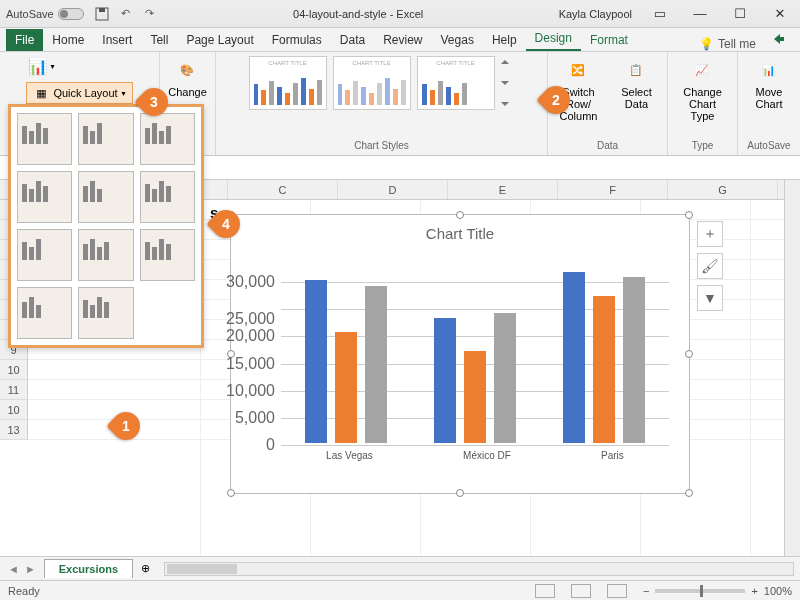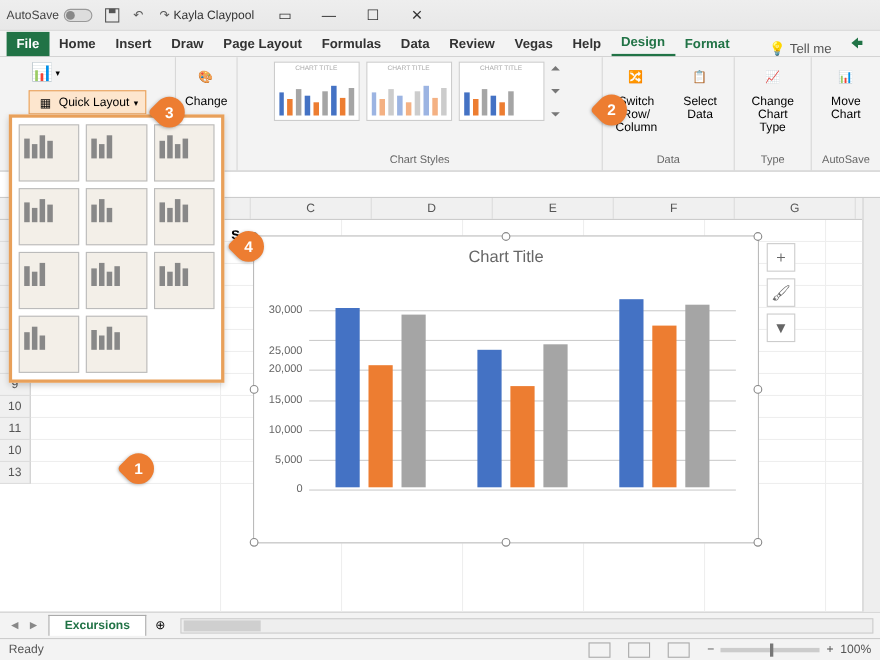--- a/index.html
+++ b/index.html
@@ -12,21 +12,21 @@
   .titlebar .toggle::after{content:"";position:absolute;left:1px;top:1px;width:8px;height:8px;border-radius:50%;background:#888;}
   .titlebar .qat { display:flex; gap:8px; margin-left:10px;}
   .qat-icon{ width:16px; height:16px; display:flex; align-items:center; justify-content:center; color:#555;}
   .titlebar .title { flex:1; text-align:center; color:#333;}
   .titlebar .user{ margin-right:8px; color:#333;}
   .titlebar .winbtns{ display:flex;}
   .winbtn{ width:40px; height:28px; display:flex; align-items:center; justify-content:center; color:#333; font-size:13px;}
 
   
   .ribtabs{ height:24px; background:#f3f3f3; display:flex; align-items:flex-end; padding:0 6px; font-size:12px; border-bottom:1px solid #d0d0d0;}
-  .ribtab{ padding:4px 9px; color:#333; cursor:default;font-weight:bold;}
+  .ribtab{ padding:4px 9px; color:#333; cursor:default;}
   .ribtab.file{ background:#217346; color:#fff;}
   .ribtab.active{ color:#217346; border-bottom:2px solid #217346;}
   .ribtab.green{ color:#217346;}
   .ribtabs .spacer{ flex:1;}
   .tellme{ display:flex; align-items:center; gap:4px; padding:0 8px; font-size:12px; color:#555;}
 
   
   .ribbon{ height:104px; background:#f3f3f3; border-bottom:1px solid #c8c8c8; display:flex; position:relative;}
   .group{ display:flex; flex-direction:column; align-items:center; justify-content:space-between; padding:4px 6px; border-right:1px solid #d8d8d8;}
   .group-body{ display:flex; gap:6px; align-items:flex-start; flex:1;}
@@ -74,21 +74,21 @@
   .chartbox .handle{ position:absolute; width:8px; height:8px; background:#fff; border:1px solid #888; border-radius:50%;}
   .h-tl{top:-4px;left:-4px}.h-tr{top:-4px;right:-4px}.h-bl{bottom:-4px;left:-4px}.h-br{bottom:-4px;right:-4px}
   .h-t{top:-4px;left:50%;margin-left:-4px}.h-b{bottom:-4px;left:50%;margin-left:-4px}
   .h-l{left:-4px;top:50%;margin-top:-4px}.h-r{right:-4px;top:50%;margin-top:-4px}
   .chart-btns{ position:absolute; right:-34px; top:6px; display:flex; flex-direction:column; gap:6px;}
   .chart-btn{ width:26px; height:26px; border:1px solid #ccc; background:#fff; display:flex; align-items:center; justify-content:center; color:#666; font-size:14px;}
 
   .chart-title{ text-align:center; font-size:15px; color:#666; padding-top:10px;}
   .plot{ position:absolute; left:50px; right:20px; top:40px; bottom:50px;}
   .axis-line{ position:absolute; left:0; right:0; border-top:1px solid #ccc;}
-  .ylab{ position:absolute; right:100%; margin-right:6px; font-size:10px; color:#666; transform:translateY(-50%);text-align:right;}
+  .ylab{ position:absolute; right:100%; margin-right:6px; font-size:16px; color:#666; transform:translateY(-50%);text-align:right;}
   .bars{ position:absolute; left:0; right:0; bottom:0; top:0; display:flex; justify-content:space-around;}
   .cat{ display:flex; gap:8px; align-items:flex-end;}
   .bar{ width:22px;}
   .b1{ background:#4472c4;} .b2{ background:#ed7d31;} .b3{ background:#a5a5a5;}
   .catlabels{ position:absolute; left:50px; right:20px; bottom:32px; display:flex; justify-content:space-around; font-size:10px; color:#555;}
   .legend{ position:absolute; left:0; right:0; bottom:6px; display:flex; justify-content:center; gap:14px; font-size:10px; color:#555;}
   .legend span{ display:flex; align-items:center; gap:4px;}
   .sw{ width:9px; height:9px; display:inline-block;}
 
   
@@ -124,34 +124,35 @@
   <div class="qat">
     <div class="qat-icon">
         <svg width="14" height="14">
           <rect x="1" y="1" width="12" height="12" fill="none" stroke="#555"></rect>
           <rect x="4" y="1" width="6" height="4" fill="#555"></rect>
         </svg>
       </div>
     <div class="qat-icon">↶</div>
     <div class="qat-icon">↷</div>
   </div>
+  <div class="title">04-layout-and-style  -  Excel</div>
   <div class="user">Kayla Claypool</div>
   <div class="winbtns">
     <div class="winbtn">▭</div>
     <div class="winbtn">—</div>
     <div class="winbtn">☐</div>
     <div class="winbtn">✕</div>
   </div>
 </div>
 
 <div class="ribtabs">
   <div class="ribtab file">File</div>
   <div class="ribtab">Home</div>
   <div class="ribtab">Insert</div>
-  <div class="ribtab">Draw</div>
+  <div class="ribtab">Tell</div>
   <div class="ribtab">Page Layout</div>
   <div class="ribtab">Formulas</div>
   <div class="ribtab">Data</div>
   <div class="ribtab">Review</div>
   <div class="ribtab">Vegas</div>
   <div class="ribtab">Help</div>
   <div class="ribtab active">Design</div>
   <div class="ribtab green">Format</div>
   <div class="spacer"></div>
   <div class="tellme">
@@ -455,20 +456,25 @@
               <div class="bar b2" style="height: 92.2857px;"></div>
               <div class="bar b3" style="height: 130.286px;"></div>
             </div>
             <div class="cat">
               <div class="bar b1" style="height: 171px;"></div>
               <div class="bar b2" style="height: 146.571px;"></div>
               <div class="bar b3" style="height: 165.571px;"></div>
             </div>
           </div>
         </div>
+      <div class="catlabels" id="catlabels">
+          <div>Las Vegas</div>
+          <div>México DF</div>
+          <div>Paris</div>
+        </div>
 
       <div class="chart-btns">
         <div class="chart-btn">
             <span>＋</span>
           </div>
         <div class="chart-btn">
             <span>🖌</span>
           </div>
         <div class="chart-btn">
             <span>▼</span>

